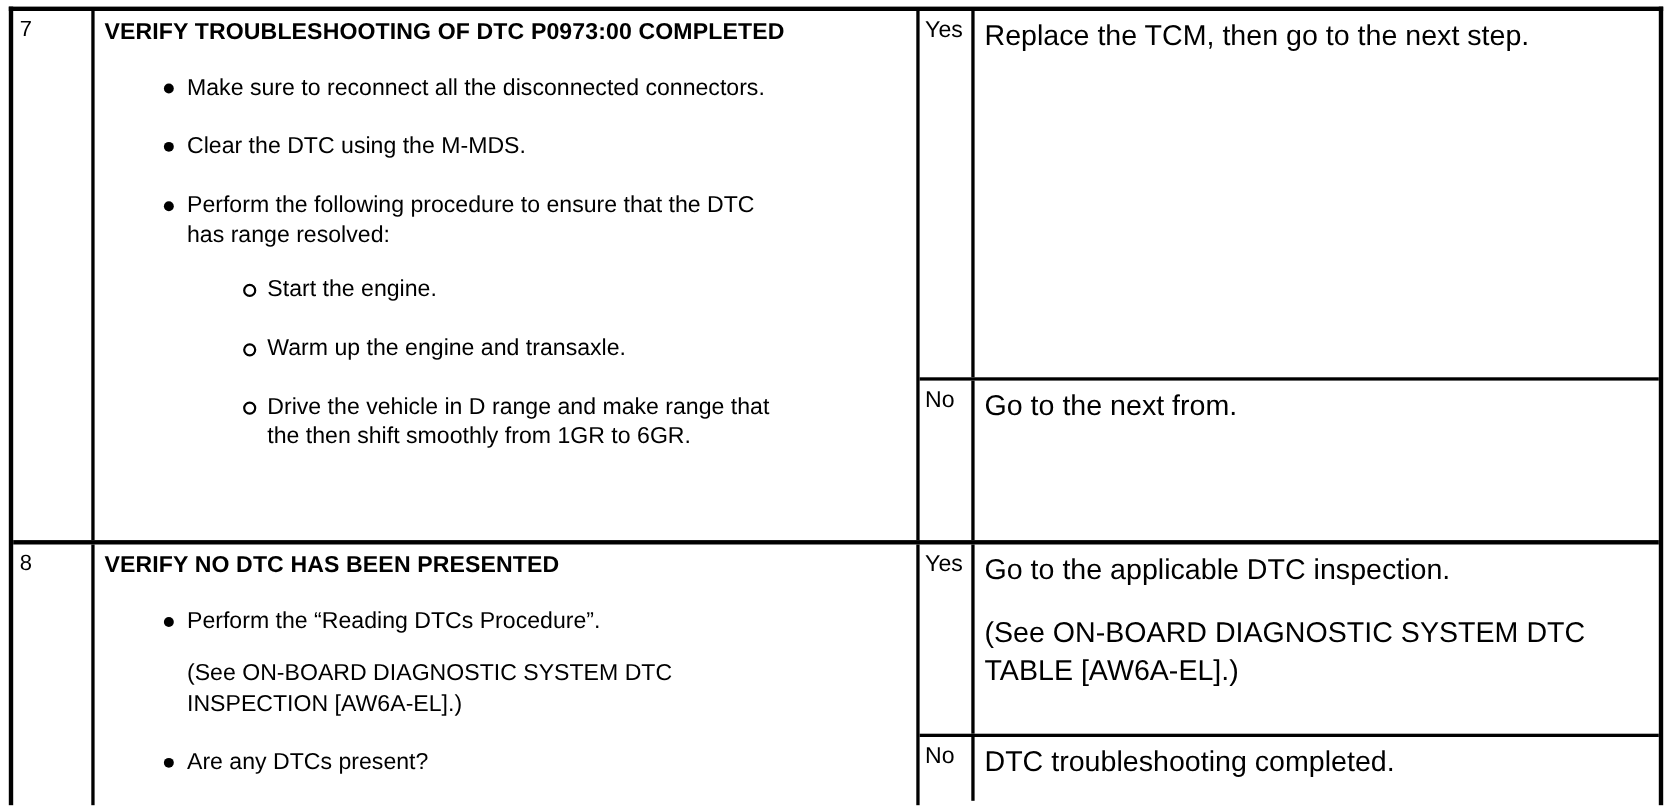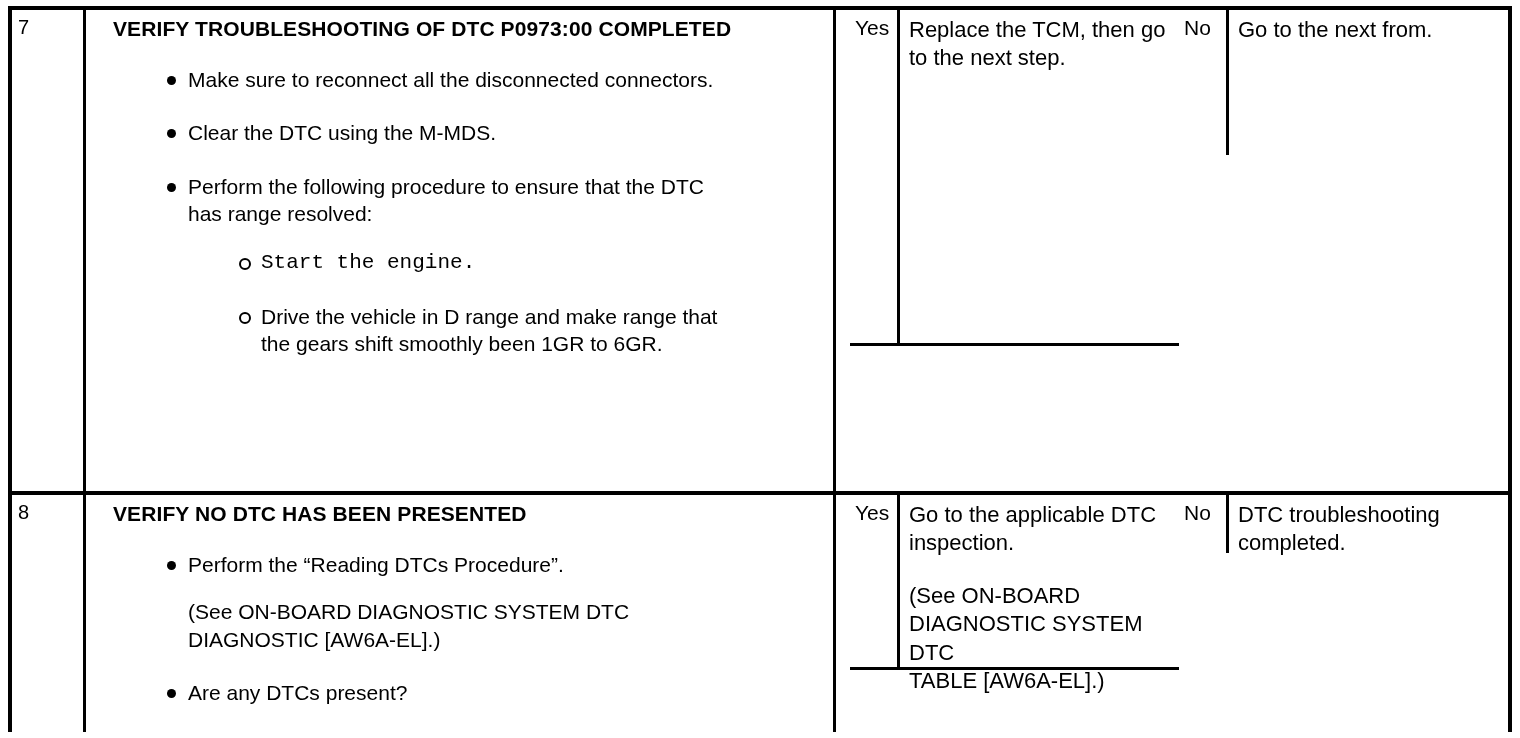--- a/index.html
+++ b/index.html
@@ -60,32 +60,31 @@
     padding: 6px 0 0 6px;
     font-size: 20px;
     line-height: 1.1;
   }
 
   
   .col-body {
     flex: 1 1 auto;
     box-sizing: border-box;
     border-right: 3px solid #000000;
-    padding: 7px 10px 0 25px;
+    padding: 7px 10px 0 7px;
     overflow: hidden;
   }
 
   
   .col-results {
     width: 672px;
     flex: 0 0 672px;
     box-sizing: border-box;
     display: flex;
-    flex-direction: row;
-    padding-left: 14px;
+    flex-direction: column;
   }
   .result-row {
     display: flex;
     flex-direction: row;
     box-sizing: border-box;
     width: 100%;
   }
   .step-7 .result-row.r-yes { height: 336px; border-bottom: 3px solid #000000; }
   .step-7 .result-row.r-no  { height: 145px; }
   .step-8 .result-row.r-yes { height: 175px; border-bottom: 3px solid #000000; }
@@ -97,21 +96,21 @@
     box-sizing: border-box;
     border-right: 3px solid #000000;
     padding: 6px 0 0 5px;
     font-size: 21px;
     line-height: 1.15;
   }
   .result-text {
     flex: 1 1 auto;
     box-sizing: border-box;
     padding: 6px 10px 0 9px;
-    font-size: 22px;
+    font-size: 26px;
     line-height: 1.28;
   }
   .result-text .para {
     margin: 0;
   }
   .result-text .para + .para {
     margin-top: 25px;
   }
 
   
@@ -154,21 +153,21 @@
     margin: 22px 0 0 0;
     padding: 0;
   }
   ul.lvl2 > li {
     position: relative;
     padding-left: 73px;
     font-size: 21px;
     line-height: 1.3;
     margin-top: 26px;
   }
-  ul.lvl2 > li:first-child { margin-top: 16px; font-family: Liberation Mono, monospace; }
+  ul.lvl2 > li:first-child { margin-top: 16px; }
   ul.lvl2 > li::before {
     content: "";
     position: absolute;
     left: 51px;
     top: 9px;
     width: 8px;
     height: 8px;
     border: 2px solid #000000;
     border-radius: 50%;
     box-sizing: content-box;
@@ -200,22 +199,25 @@
           </li>
           <li>
             <span class="line">Perform the following procedure to ensure that the DTC</span>
             <span class="line">has range resolved:</span>
 
             <ul class="lvl2">
               <li>
                 <span class="line">Start the engine.</span>
               </li>
               <li>
+                <span class="line">Warm up the engine and transaxle.</span>
+              </li>
+              <li>
                 <span class="line">Drive the vehicle in D range and make range that</span>
-                <span class="line">the gears shift smoothly been 1GR to 6GR.</span>
+                <span class="line">the then shift smoothly from 1GR to 6GR.</span>
               </li>
             </ul>
           </li>
         </ul>
       </div>
 
       <div class="col-results">
         <div class="result-row r-yes">
           <div class="result-label">Yes</div>
           <div class="result-text">
@@ -239,21 +241,21 @@
 
       <div class="col-body">
         <div class="body-title">VERIFY NO DTC HAS BEEN PRESENTED</div>
 
         <ul class="lvl1">
           <li>
             <span class="line">Perform the “Reading DTCs Procedure”.</span>
           </li>
           <li class="no-marker">
             <span class="line">(See ON-BOARD DIAGNOSTIC SYSTEM DTC</span>
-            <span class="line">DIAGNOSTIC [AW6A-EL].)</span>
+            <span class="line">INSPECTION [AW6A-EL].)</span>
           </li>
           <li>
             <span class="line">Are any DTCs present?</span>
           </li>
         </ul>
       </div>
 
       <div class="col-results">
         <div class="result-row r-yes">
           <div class="result-label">Yes</div>

